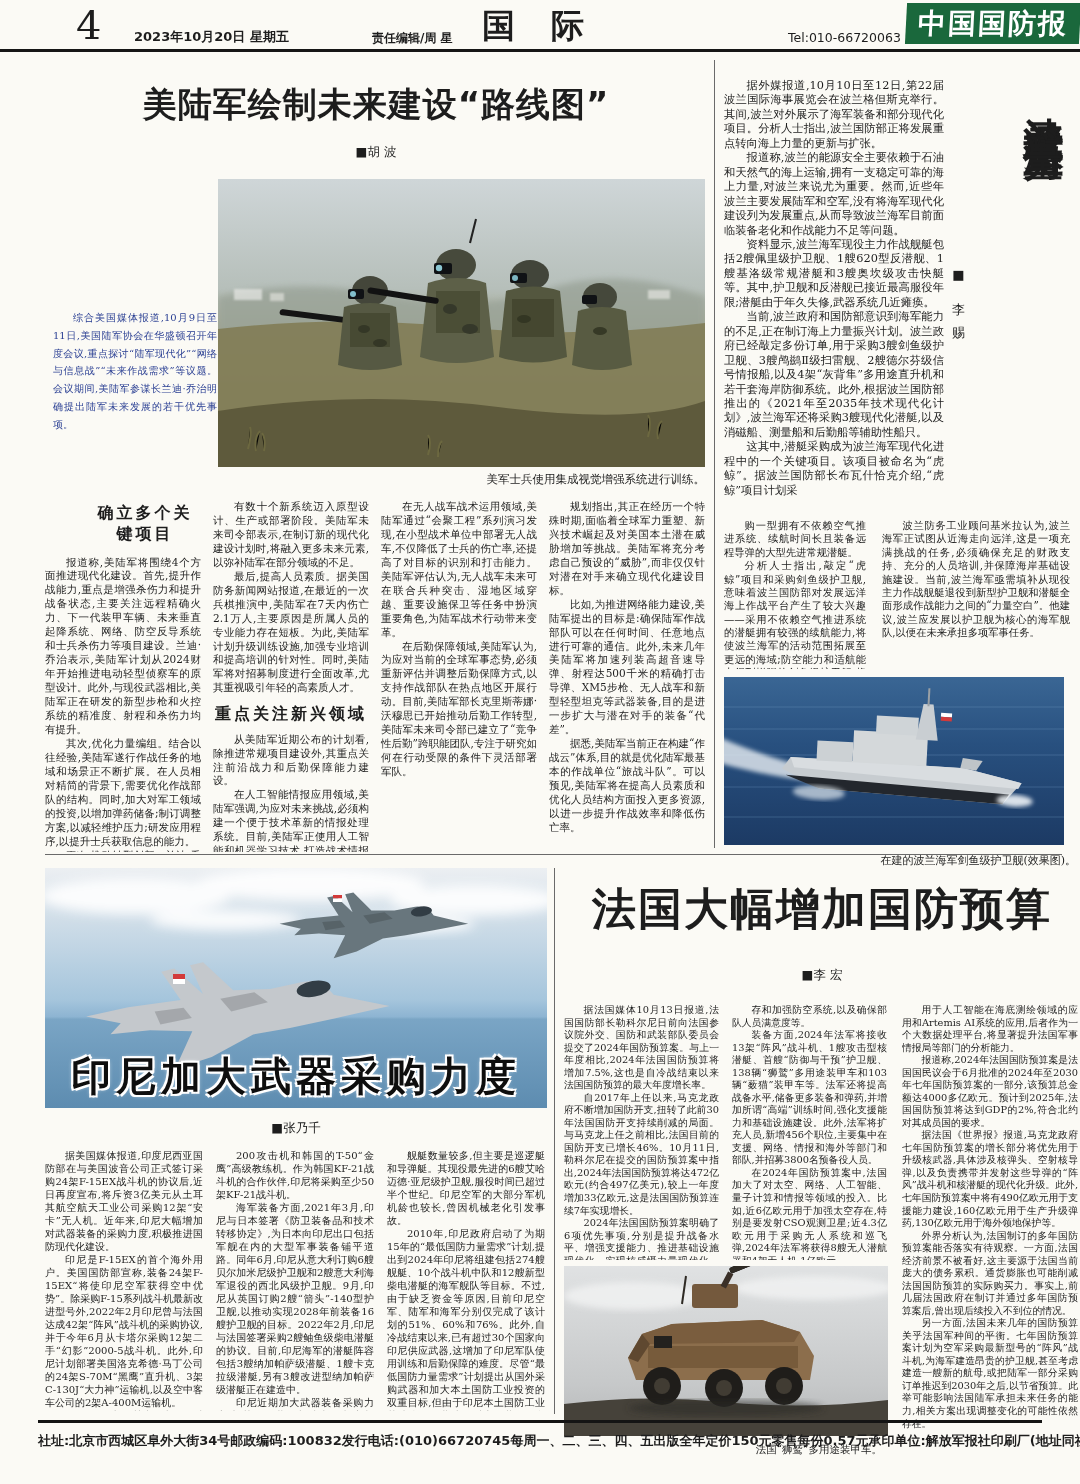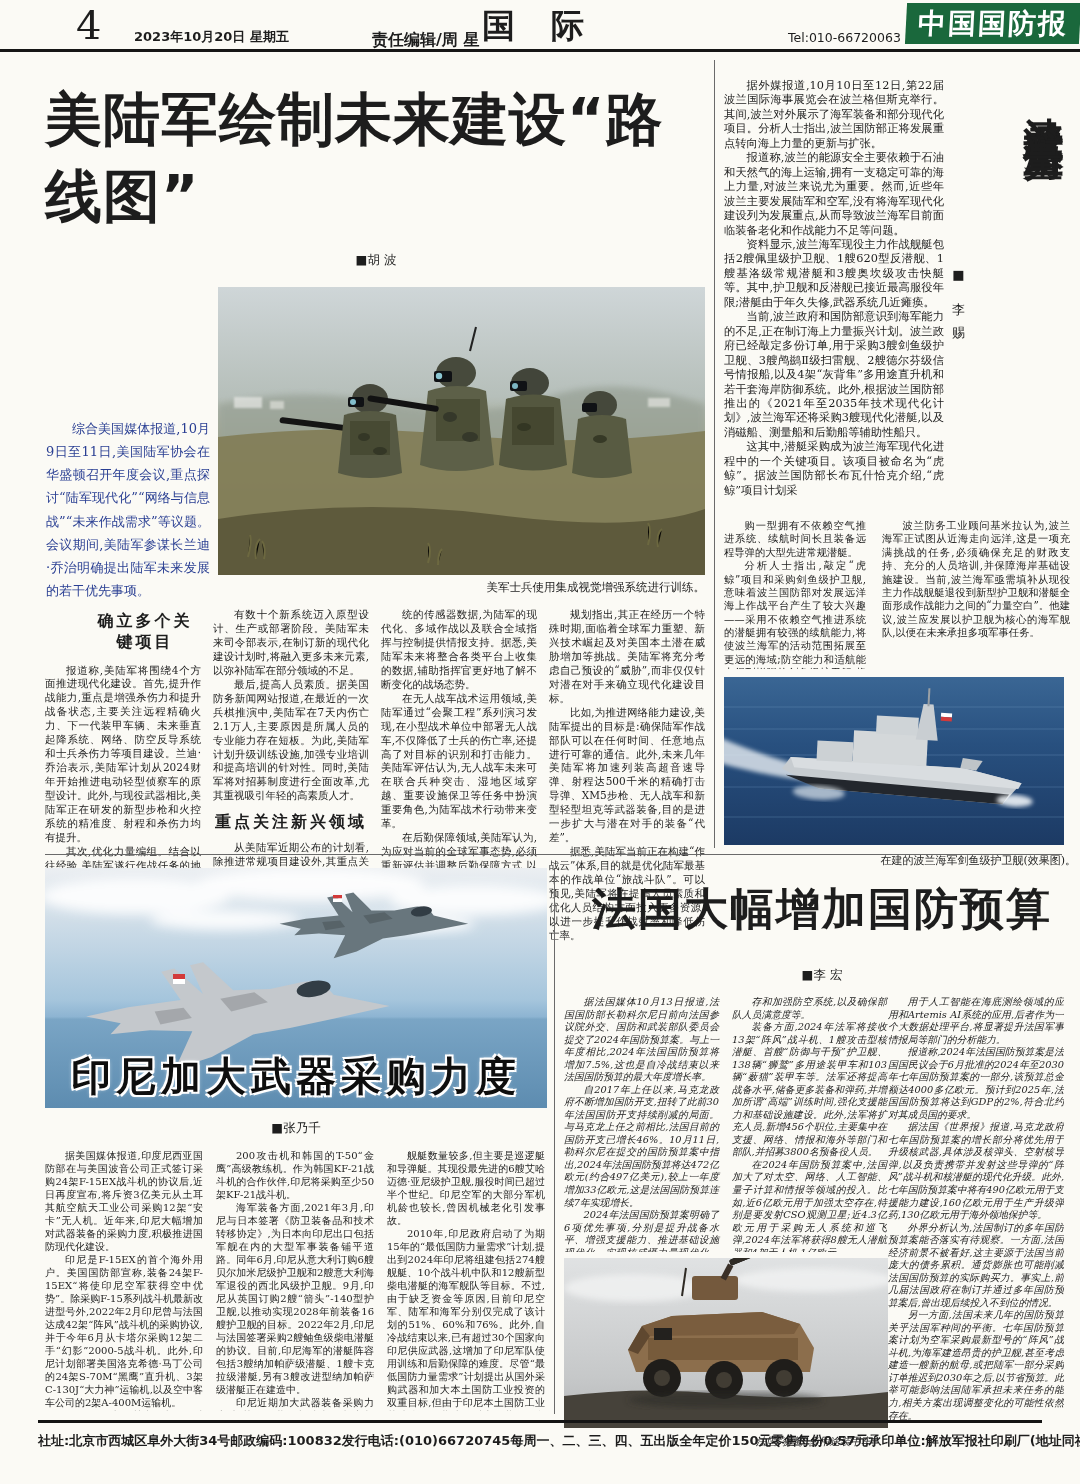--- a/index.html
+++ b/index.html
@@ -5,39 +5,39 @@
   html,body{margin:0;padding:0;}
   body{width:1080px;height:1484px;background:#eee;}
   .page{position:relative;width:1080px;height:1484px;background:#fbfaf5;overflow:hidden;
         font-family:"DejaVu Serif","Liberation Serif",serif;color:#1d1d1d;}
   .sans{font-family:"DejaVu Sans","Liberation Sans",sans-serif;}
 
   
   .hdr-rule{position:absolute;left:0;top:49px;width:1080px;height:3px;background:#161616;}
   .pgnum{position:absolute;left:76px;top:2px;font-size:40px;}
   .hdr-date{position:absolute;left:134px;top:28px;font-size:13px;font-weight:bold;}
-  .hdr-editor{position:absolute;left:372px;top:30px;font-size:16px;font-weight:bold;}
+  .hdr-editor{position:absolute;left:372px;top:30px;font-size:12px;font-weight:bold;}
   .hdr-section{position:absolute;left:482px;top:4px;font-size:33px;font-weight:900;letter-spacing:36px;}
   .hdr-tel{position:absolute;left:740px;top:30px;font-size:12.5px;margin-left:48px;}
   .masthead{position:absolute;left:906px;top:3px;width:174px;height:41px;background:#1a683c;
             color:#fff;text-align:center;line-height:41px;font-size:28px;font-weight:bold;
             letter-spacing:2px;transform:skewX(-3deg);}
 
   
   p.b{margin:0;text-indent:2em;text-align:justify;}
   .sechead{font-family:"DejaVu Sans","Liberation Sans",sans-serif;font-weight:bold;
            text-align:center;text-indent:0;letter-spacing:3px;}
 
   
   .us{position:absolute;left:45px;top:60px;width:662px;height:790px;}
-  .us-title{margin-top:22px;text-align:left;font-size:57px;font-weight:900;letter-spacing:1px;
+  .us-title{margin-top:22px;text-align:center;font-size:34px;font-weight:900;letter-spacing:1px;
             font-family:"DejaVu Sans","Liberation Sans",sans-serif;}
   .us-byline{margin-top:16px;text-align:center;font-size:12.5px;}
   .us-photoblock{position:relative;margin-top:18px;height:288px;}
-  .us-intro{position:absolute;left:1px;top:130px;width:164px;font-size:13px;line-height:1.78;
+  .us-intro{position:absolute;left:8px;top:130px;width:164px;font-size:10px;line-height:1.78;
             color:#2a3f93;text-indent:2em;text-align:justify;}
   .us-photo{position:absolute;left:173px;top:0;width:487px;height:288px;}
   .us-caption{margin-top:5px;text-align:right;font-size:11.5px;padding-right:2px;}
   .us-cols{margin-top:13px;display:flex;gap:12px;height:352px;overflow:hidden;}
   .us-col{flex:0 0 156px;font-size:10.5px;line-height:1.33;}
   .us-col .sechead{font-size:16px;margin:8px 0 8px;}
   .us-col .sechead.first{margin-top:2px;margin-bottom:11px;margin-left:44px;}
 
   
   .vdiv1{position:absolute;left:714px;top:60px;width:1px;height:788px;background:#6a6a6a;}
@@ -65,21 +65,21 @@
               font-weight:700;letter-spacing:5px;color:#0e0e0e;
               text-shadow:-2px -2px 0 #fff,2px -2px 0 #fff,-2px 2px 0 #fff,2px 2px 0 #fff,0 0 5px #fff;}
   .indo-byline{margin-top:12px;text-align:center;font-size:12.5px;}
   .indo-cols{margin-top:12px;display:flex;gap:13px;height:262px;overflow:hidden;}
   .indo-col{flex:0 0 158px;font-size:10px;line-height:1.3;}
 
   
   .fra{position:absolute;left:564px;top:868px;width:516px;height:546px;}
   .fra-title{margin-top:12px;text-align:center;font-size:44px;font-weight:900;letter-spacing:2px;}
   .fra-byline{margin-top:28px;text-align:center;font-size:12.5px;}
-  .fra-body{margin-top:12px;display:flex;font-style:italic;}
+  .fra-body{margin-top:20px;display:flex;gap:14px;}
   .fra-left{width:324px;}
   .fra-cols{display:flex;gap:13px;height:256px;overflow:hidden;}
   .fra-c{flex:0 0 155px;font-size:9.8px;line-height:1.28;}
   .fra-fig{margin-top:6px;width:324px;height:170px;}
   .fra-caption{margin-top:3px;text-align:right;font-size:10.5px;padding-right:6px;}
   .fra-c3{width:176px;height:442px;overflow:hidden;font-size:9.8px;line-height:1.28;}
 
   
   .footer{position:absolute;left:38px;top:1420px;width:1004px;border-top:3px solid #141414;
           padding-top:9px;display:flex;justify-content:space-between;white-space:nowrap;
@@ -185,21 +185,20 @@
         <p class="b">再次,推动转型创新。兰迪·乔治表示,美陆军必须增强创新意识,加大对新技术的投资力度,尤其是在人工智能、太空技术及网络领域,以促进相关技术的研发和应用。2022年,美陆军已</p>
       </div>
       <div class="us-col">
         <p class="b">有数十个新系统迈入原型设计、生产或部署阶段。美陆军未来司令部表示,在制订新的现代化建设计划时,将融入更多未来元素,以弥补陆军在部分领域的不足。</p>
         <p class="b">最后,提高人员素质。据美国防务新闻网站报道,在最近的一次兵棋推演中,美陆军在7天内伤亡2.1万人,主要原因是所属人员的专业能力存在短板。为此,美陆军计划升级训练设施,加强专业培训和提高培训的针对性。同时,美陆军将对招募制度进行全面改革,尤其重视吸引年轻的高素质人才。</p>
         <div class="sechead">重点关注新兴领域</div>
         <p class="b">从美陆军近期公布的计划看,除推进常规项目建设外,其重点关注前沿战力和后勤保障能力建设。</p>
         <p class="b">在人工智能情报应用领域,美陆军强调,为应对未来挑战,必须构建一个便于技术革新的情报处理系统。目前,美陆军正使用人工智能和机器学习技术,打造战术情报目标接入节点(即地面上的情报、监视和侦察站点)。这一节点能够处理来自太空、空中和地面系</p>
       </div>
       <div class="us-col">
-        <p class="b">统的传感器数据,为陆军的现代化、多域作战以及联合全域指挥与控制提供情报支持。据悉,美陆军未来将整合各类平台上收集的数据,辅助指挥官更好地了解不断变化的战场态势。</p>
         <p class="b">在无人战车战术运用领域,美陆军通过“会聚工程”系列演习发现,在小型战术单位中部署无人战车,不仅降低了士兵的伤亡率,还提高了对目标的识别和打击能力。美陆军评估认为,无人战车未来可在联合兵种突击、湿地区域穿越、重要设施保卫等任务中扮演重要角色,为陆军战术行动带来变革。</p>
         <p class="b">在后勤保障领域,美陆军认为,为应对当前的全球军事态势,必须重新评估并调整后勤保障方式,以支持作战部队在热点地区开展行动。目前,美陆军部长克里斯蒂娜·沃穆思已开始推动后勤工作转型,美陆军未来司令部已建立了“竞争性后勤”跨职能团队,专注于研究如何在行动受限的条件下灵活部署军队。</p>
 
       </div>
       <div class="us-col">
         <p class="b">规划指出,其正在经历一个特殊时期,面临着全球军力重塑、新兴技术崛起及对美国本土潜在威胁增加等挑战。美陆军将充分考虑自己预设的“威胁”,而非仅仅针对潜在对手来确立现代化建设目标。</p>
         <p class="b">比如,为推进网络能力建设,美陆军提出的目标是:确保陆军作战部队可以在任何时间、任意地点进行可靠的通信。此外,未来几年美陆军将加速列装高超音速导弹、射程达500千米的精确打击导弹、XM5步枪、无人战车和新型轻型坦克等武器装备,目的是进一步扩大与潜在对手的装备“代差”。</p>
         <p class="b">据悉,美陆军当前正在构建“作战云”体系,目的就是优化陆军最基本的作战单位“旅战斗队”。可以预见,美陆军将在提高人员素质和优化人员结构方面投入更多资源,以进一步提升作战效率和降低伤亡率。</p>
       </div>
     </div>

